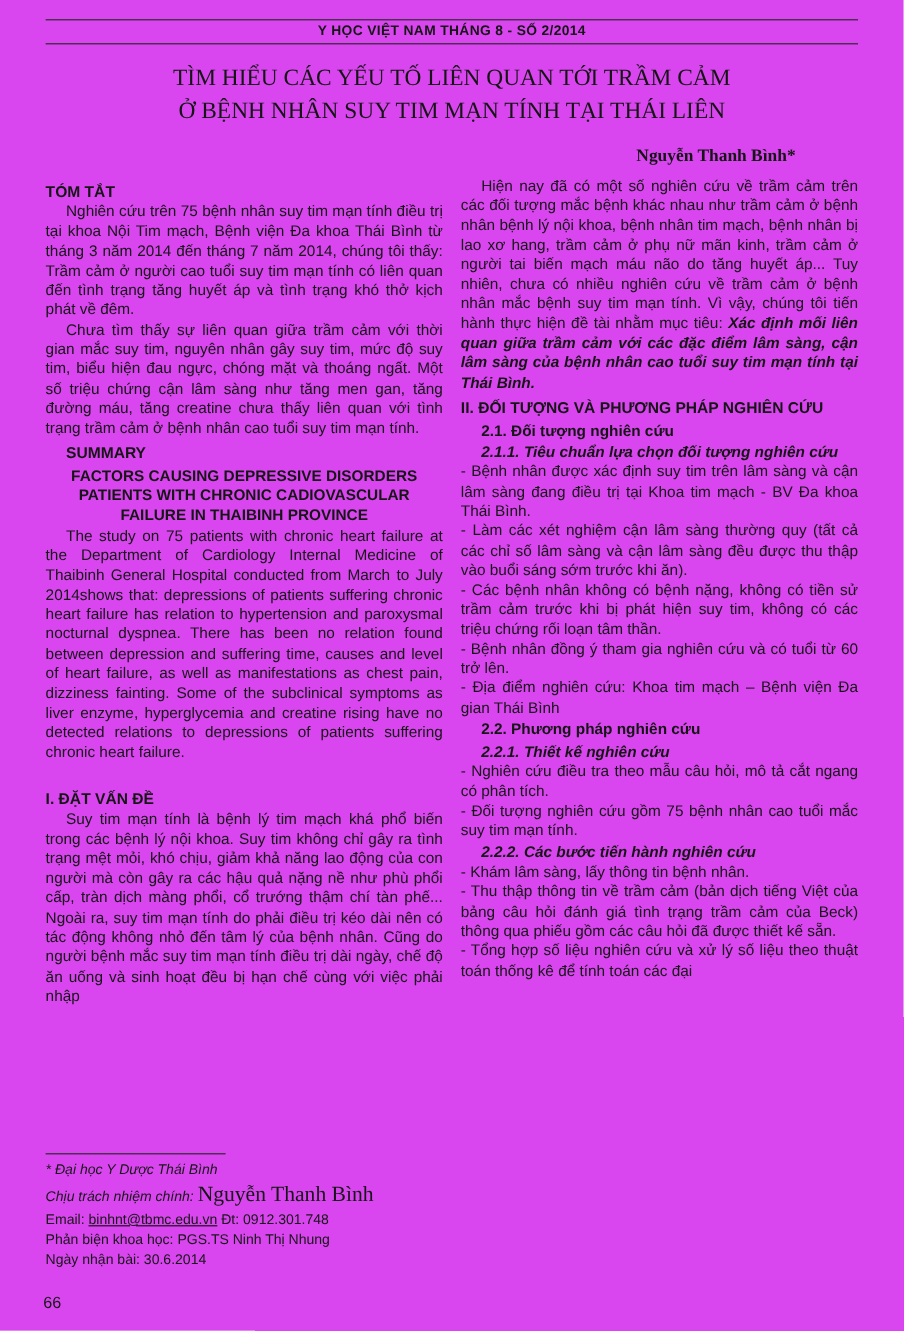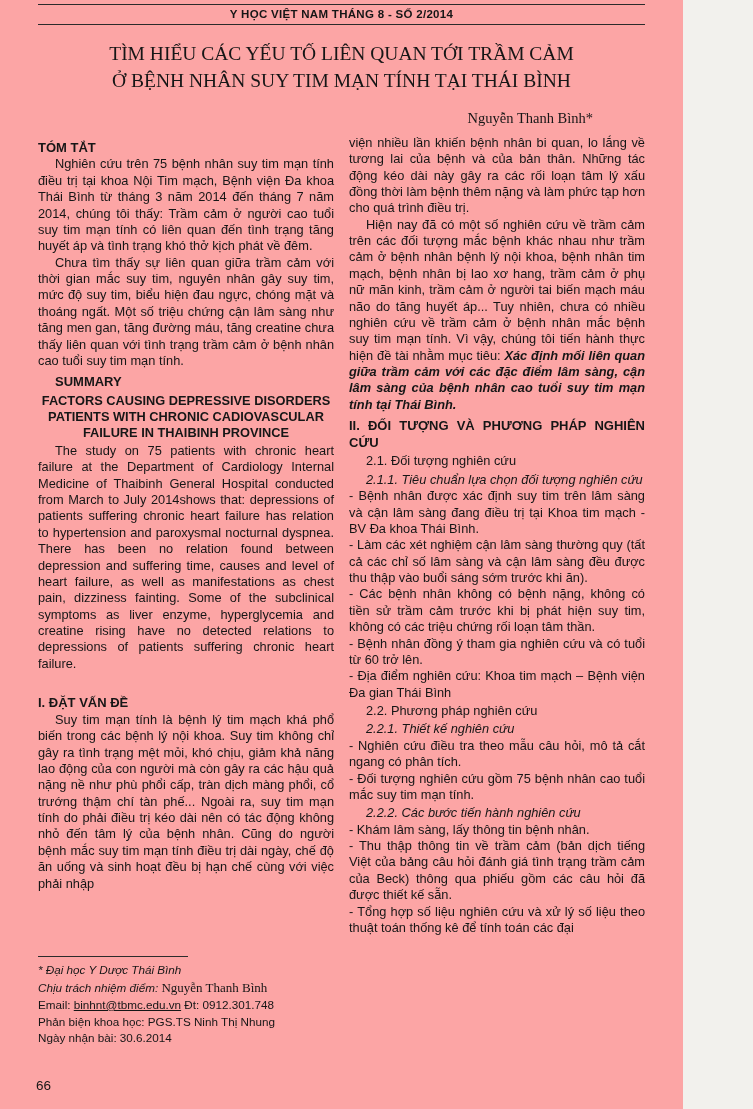--- a/index.html
+++ b/index.html
@@ -4,56 +4,56 @@
 <title>Y học Việt Nam - trang 66</title>
 <style>
   * { margin:0; padding:0; box-sizing:border-box; }
   html, body { background:#f2f1ed; }
   body {
     width:753px; height:1109px;
     font-family:"Liberation Sans","DejaVu Sans",sans-serif;
     color:#161616;
     -webkit-font-smoothing:antialiased;
   }
-  .page { position:relative; width:683px; height:1109px; padding:4px 38px 0 38px; overflow:hidden; background:#fca5a5; }
+  .page { position:relative; width:753px; height:1109px; padding:16px 38px 0 38px; overflow:hidden; background:#d946ef; }
   .rule { border-top:1.6px solid #2b2b2b; }
   .journal { text-align:center; font-weight:bold; font-size:11.5px; letter-spacing:.3px; padding:3px 0 4px 0; }
   .title { font-family:"Liberation Serif","DejaVu Serif",serif; font-size:19.5px; font-weight:normal; text-align:center; line-height:1.38; margin-top:16px; }
-  .author { font-family:"Liberation Serif","DejaVu Serif",serif; font-weight:normal; font-size:14.5px; text-align:right; margin:15px 52px 8px 0; }
+  .author { font-family:"Liberation Serif","DejaVu Serif",serif; font-weight:bold; font-size:14.5px; text-align:right; margin:15px 52px 8px 0; }
   .columns { display:flex; gap:15px; margin-top:6px; height:912px; }
   .col { width:331px; font-size:12.8px; line-height:1.28; text-align:justify; }
   .col.left { display:flex; flex-direction:column; }
   p { margin:0; }
   .para { text-indent:17px; }
   .bullet { text-indent:0; }
   .h-section { font-weight:bold; font-size:13px; margin-top:5px; }
   .indent { text-indent:17px; }
-  .hnum { font-weight:normal; text-indent:17px; margin-top:2px; }
+  .hnum { font-weight:bold; text-indent:17px; margin-top:2px; }
   .hnum.it { font-style:italic; }
   .summary-sub { font-weight:bold; text-align:center; text-indent:0; line-height:1.25; margin:2px 0; }
   .objective { font-style:italic; font-weight:bold; }
   .footnote { margin-top:auto; padding-top:8px; font-size:11.7px; line-height:1.42; text-align:left; }
   .fn-rule { width:150px; border-top:1.3px solid #2b2b2b; margin-bottom:5px; }
   .fn-it { font-style:italic; }
-  .fn-name { font-family:"Liberation Serif","DejaVu Serif",serif; font-size:13px; font-style:normal; }
+  .fn-name { font-family:"Liberation Serif","DejaVu Serif",serif; font-size:18px; font-style:normal; }
   .fn-email { text-decoration:underline; }
   .pageno { position:absolute; left:36px; bottom:16px; font-size:13.5px; }
 </style>
 </head>
 <body>
 
 <div class="page">
 
   <div class="rule"></div>
   <div class="journal">Y HỌC VIỆT NAM THÁNG 8 - SỐ 2/2014</div>
   <div class="rule"></div>
 
   <h1 class="title">
     <span>TÌM HIỂU CÁC YẾU TỐ LIÊN QUAN TỚI TRẦM CẢM</span><br>
-    <span>Ở BỆNH NHÂN SUY TIM MẠN TÍNH TẠI THÁI BÌNH</span>
+    <span>Ở BỆNH NHÂN SUY TIM MẠN TÍNH TẠI THÁI LIÊN</span>
   </h1>
 
   <div class="author">Nguyễn Thanh Bình*</div>
 
   <div class="columns">
 
     <div class="col left">
       <p class="h-section">TÓM TẮT</p>
       <p class="para">Nghiên cứu trên 75 bệnh nhân suy tim mạn tính điều trị tại khoa Nội Tim mạch, Bệnh viện Đa khoa Thái Bình từ tháng 3 năm 2014 đến tháng 7 năm 2014, chúng tôi thấy: Trầm cảm ở người cao tuổi suy tim mạn tính có liên quan đến tình trạng tăng huyết áp và tình trạng khó thở kịch phát về đêm.</p>
       <p class="para">Chưa tìm thấy sự liên quan giữa trầm cảm với thời gian mắc suy tim, nguyên nhân gây suy tim, mức độ suy tim, biểu hiện đau ngực, chóng mặt và thoáng ngất. Một số triệu chứng cận lâm sàng như tăng men gan, tăng đường máu, tăng creatine chưa thấy liên quan với tình trạng trầm cảm ở bệnh nhân cao tuổi suy tim mạn tính.</p>
@@ -61,29 +61,28 @@
       <p class="h-section indent">SUMMARY</p>
       <p class="summary-sub">FACTORS CAUSING DEPRESSIVE DISORDERS PATIENTS WITH CHRONIC CADIOVASCULAR FAILURE IN THAIBINH PROVINCE</p>
       <p class="para">The study on 75 patients with chronic heart failure at the Department of Cardiology Internal Medicine of Thaibinh General Hospital conducted from March to July 2014shows that: depressions of patients suffering chronic heart failure has relation to hypertension and paroxysmal nocturnal dyspnea. There has been no relation found between depression and suffering time, causes and level of heart failure, as well as manifestations as chest pain, dizziness fainting. Some of the subclinical symptoms as liver enzyme, hyperglycemia and creatine rising have no detected relations to depressions of patients suffering chronic heart failure.</p>
 
       <p class="h-section" style="margin-top:23px">I. ĐẶT VẤN ĐỀ</p>
       <p class="para">Suy tim mạn tính là bệnh lý tim mạch khá phổ biến trong các bệnh lý nội khoa. Suy tim không chỉ gây ra tình trạng mệt mỏi, khó chịu, giảm khả năng lao động của con người mà còn gây ra các hậu quả nặng nề như phù phổi cấp, tràn dịch màng phổi, cổ trướng thậm chí tàn phế... Ngoài ra, suy tim mạn tính do phải điều trị kéo dài nên có tác động không nhỏ đến tâm lý của bệnh nhân. Cũng do người bệnh mắc suy tim mạn tính điều trị dài ngày, chế độ ăn uống và sinh hoạt đều bị hạn chế cùng với việc phải nhập</p>
 
       <div class="footnote">
         <div class="fn-rule"></div>
         <div class="fn-it">* Đại học Y Dược Thái Bình</div>
-        <div><span class="fn-it">Chịu trách nhiệm điểm: </span><span class="fn-name">Nguyễn Thanh Bình</span></div>
+        <div><span class="fn-it">Chịu trách nhiệm chính: </span><span class="fn-name">Nguyễn Thanh Bình</span></div>
         <div><span>Email: </span><span class="fn-email">binhnt@tbmc.edu.vn</span><span> Đt: 0912.301.748</span></div>
         <div>Phản biện khoa học: PGS.TS Ninh Thị Nhung</div>
         <div>Ngày nhận bài: 30.6.2014</div>
       </div>
     </div>
 
     <div class="col right">
-      <p>viện nhiều lần khiến bệnh nhân bi quan, lo lắng về tương lai của bệnh và của bản thân. Những tác động kéo dài này gây ra các rối loạn tâm lý xấu đồng thời làm bệnh thêm nặng và làm phức tạp hơn cho quá trình điều trị.</p>
       <p class="para"><span>Hiện nay đã có một số nghiên cứu về trầm cảm trên các đối tượng mắc bệnh khác nhau như trầm cảm ở bệnh nhân bệnh lý nội khoa, bệnh nhân tim mạch, bệnh nhân bị lao xơ hang, trầm cảm ở phụ nữ mãn kinh, trầm cảm ở người tai biến mạch máu não do tăng huyết áp... Tuy nhiên, chưa có nhiều nghiên cứu về trầm cảm ở bệnh nhân mắc bệnh suy tim mạn tính. Vì vậy, chúng tôi tiến hành thực hiện đề tài nhằm mục tiêu: </span><span class="objective">Xác định mối liên quan giữa trầm cảm với các đặc điểm lâm sàng, cận lâm sàng của bệnh nhân cao tuổi suy tim mạn tính tại Thái Bình.</span></p>
 
       <p class="h-section">II. ĐỐI TƯỢNG VÀ PHƯƠNG PHÁP NGHIÊN CỨU</p>
       <p class="hnum">2.1. Đối tượng nghiên cứu</p>
       <p class="hnum it">2.1.1. Tiêu chuẩn lựa chọn đối tượng nghiên cứu</p>
       <p class="bullet">- Bệnh nhân được xác định suy tim trên lâm sàng và cận lâm sàng đang điều trị tại Khoa tim mạch - BV Đa khoa Thái Bình.</p>
       <p class="bullet">- Làm các xét nghiệm cận lâm sàng thường quy (tất cả các chỉ số lâm sàng và cận lâm sàng đều được thu thập vào buổi sáng sớm trước khi ăn).</p>
       <p class="bullet">- Các bệnh nhân không có bệnh nặng, không có tiền sử trầm cảm trước khi bị phát hiện suy tim, không có các triệu chứng rối loạn tâm thần.</p>
       <p class="bullet">- Bệnh nhân đồng ý tham gia nghiên cứu và có tuổi từ 60 trở lên.</p>
       <p class="bullet">- Địa điểm nghiên cứu: Khoa tim mạch – Bệnh viện Đa gian Thái Bình</p>

